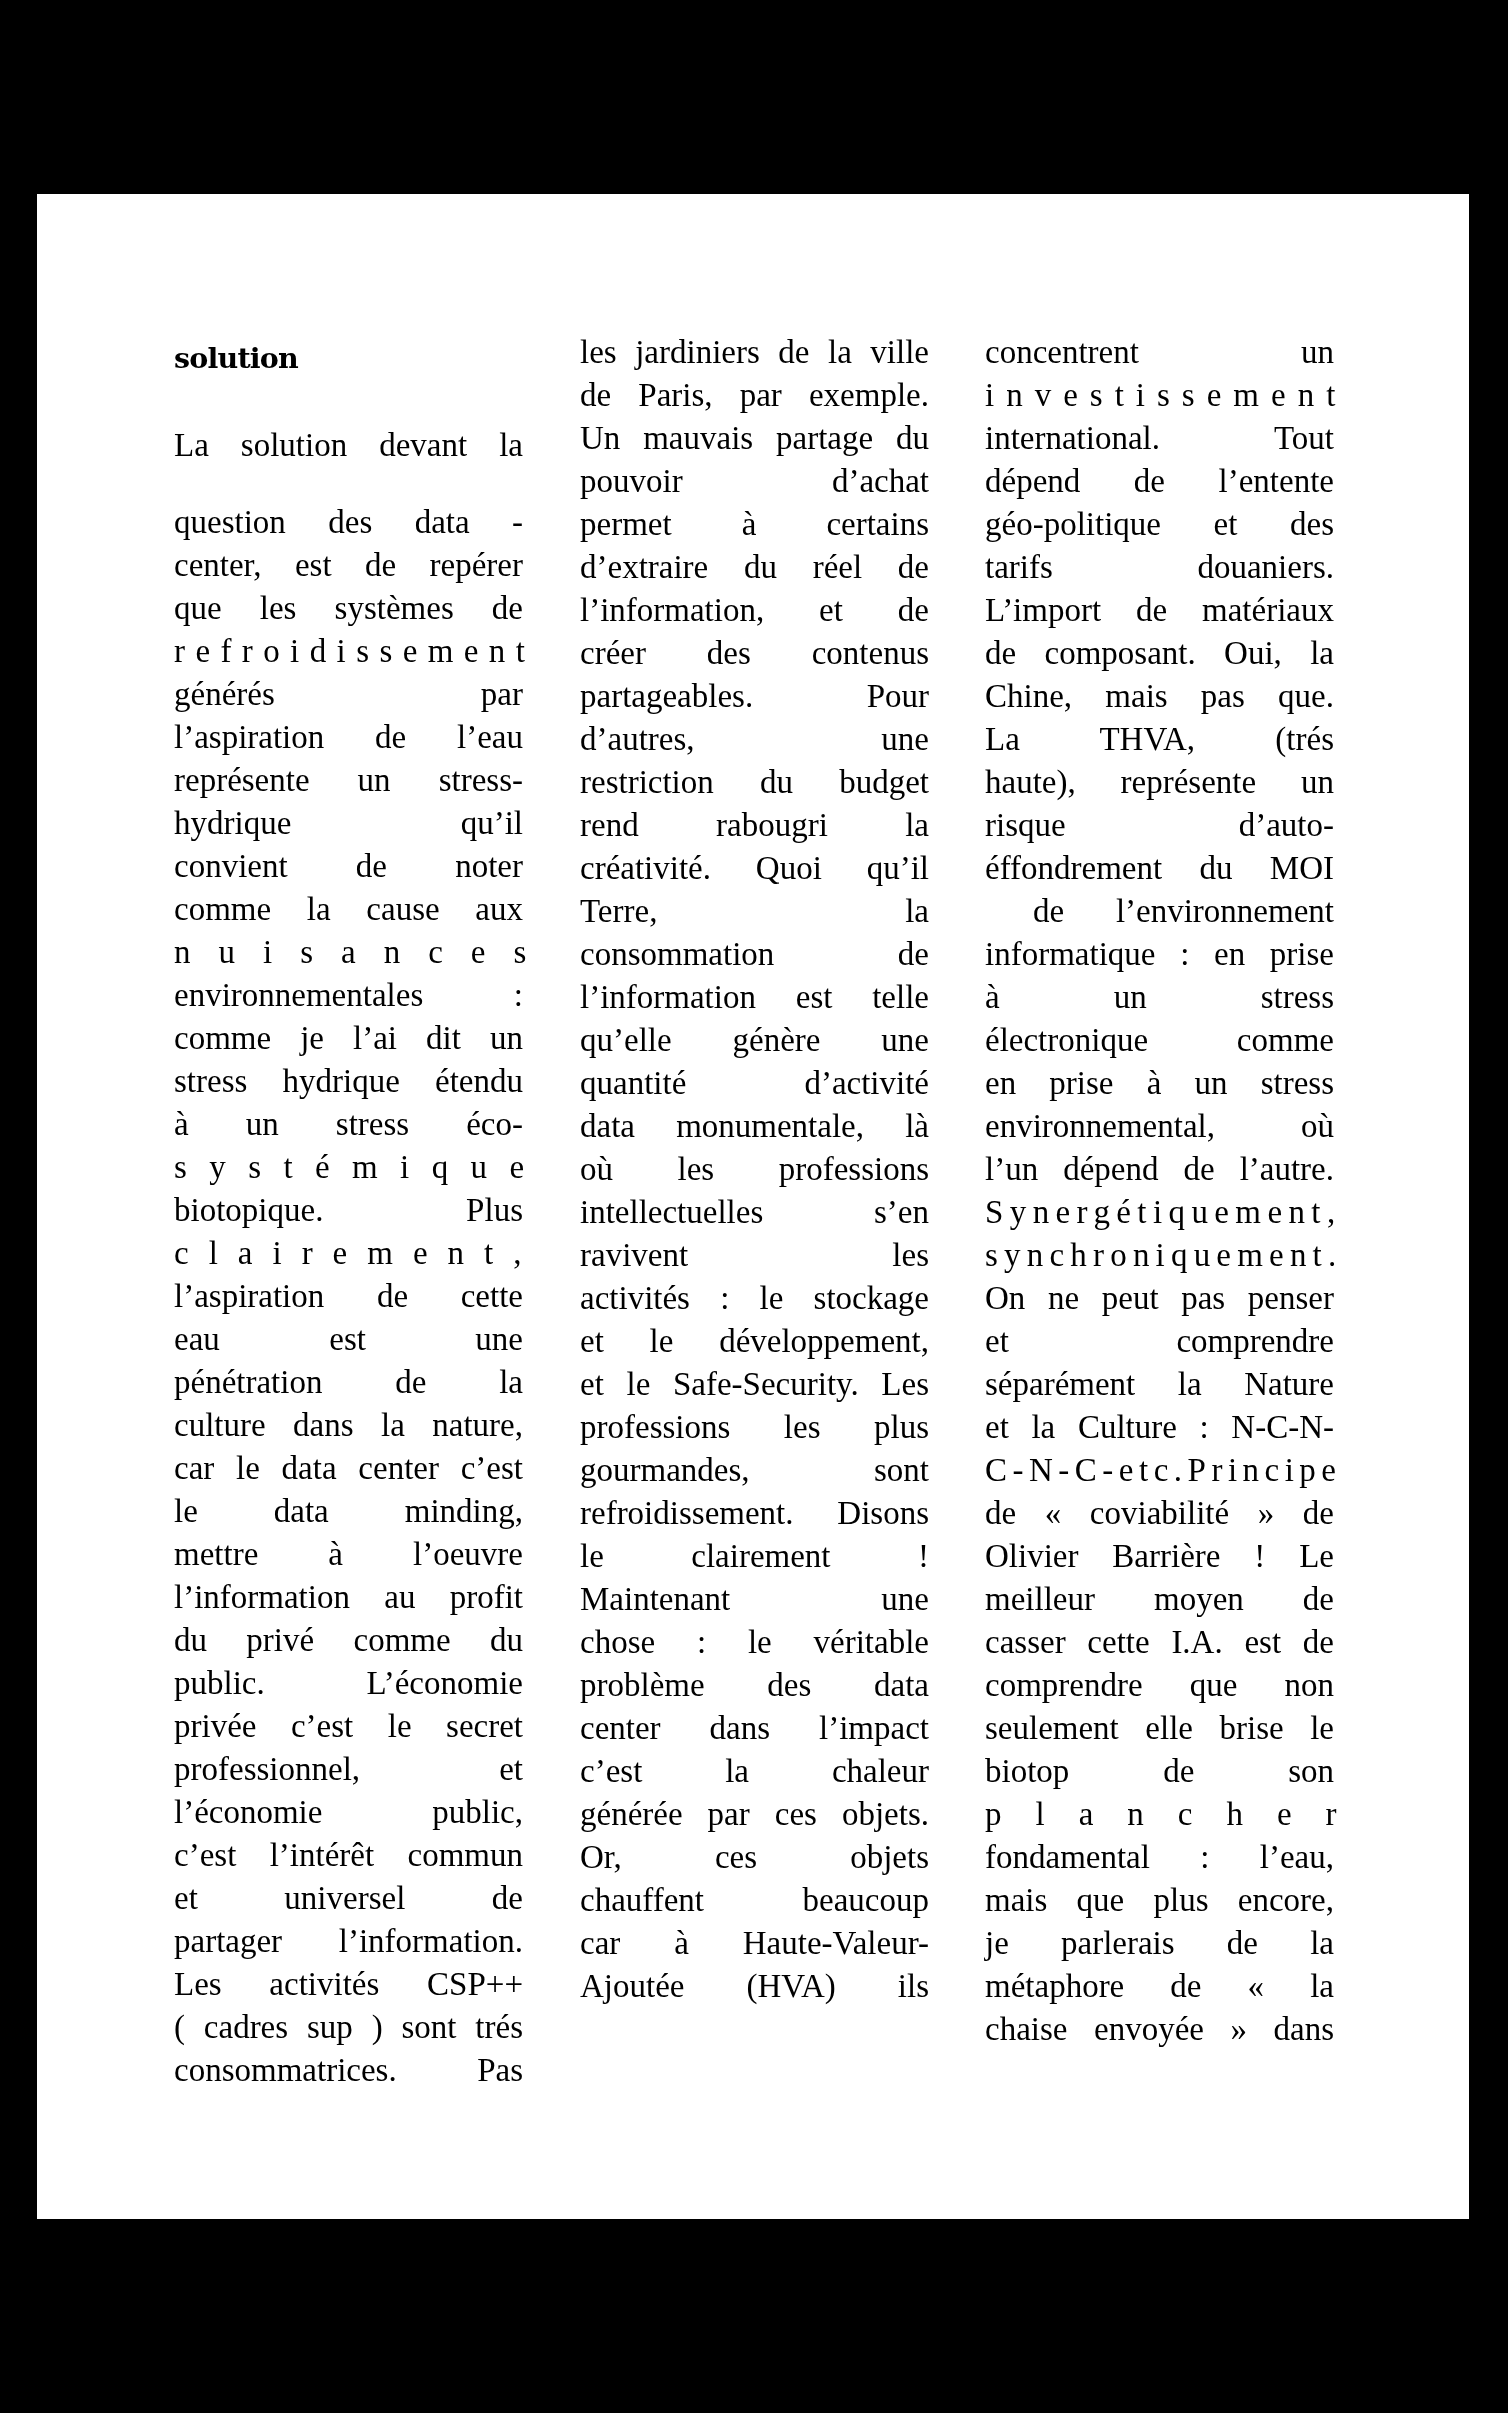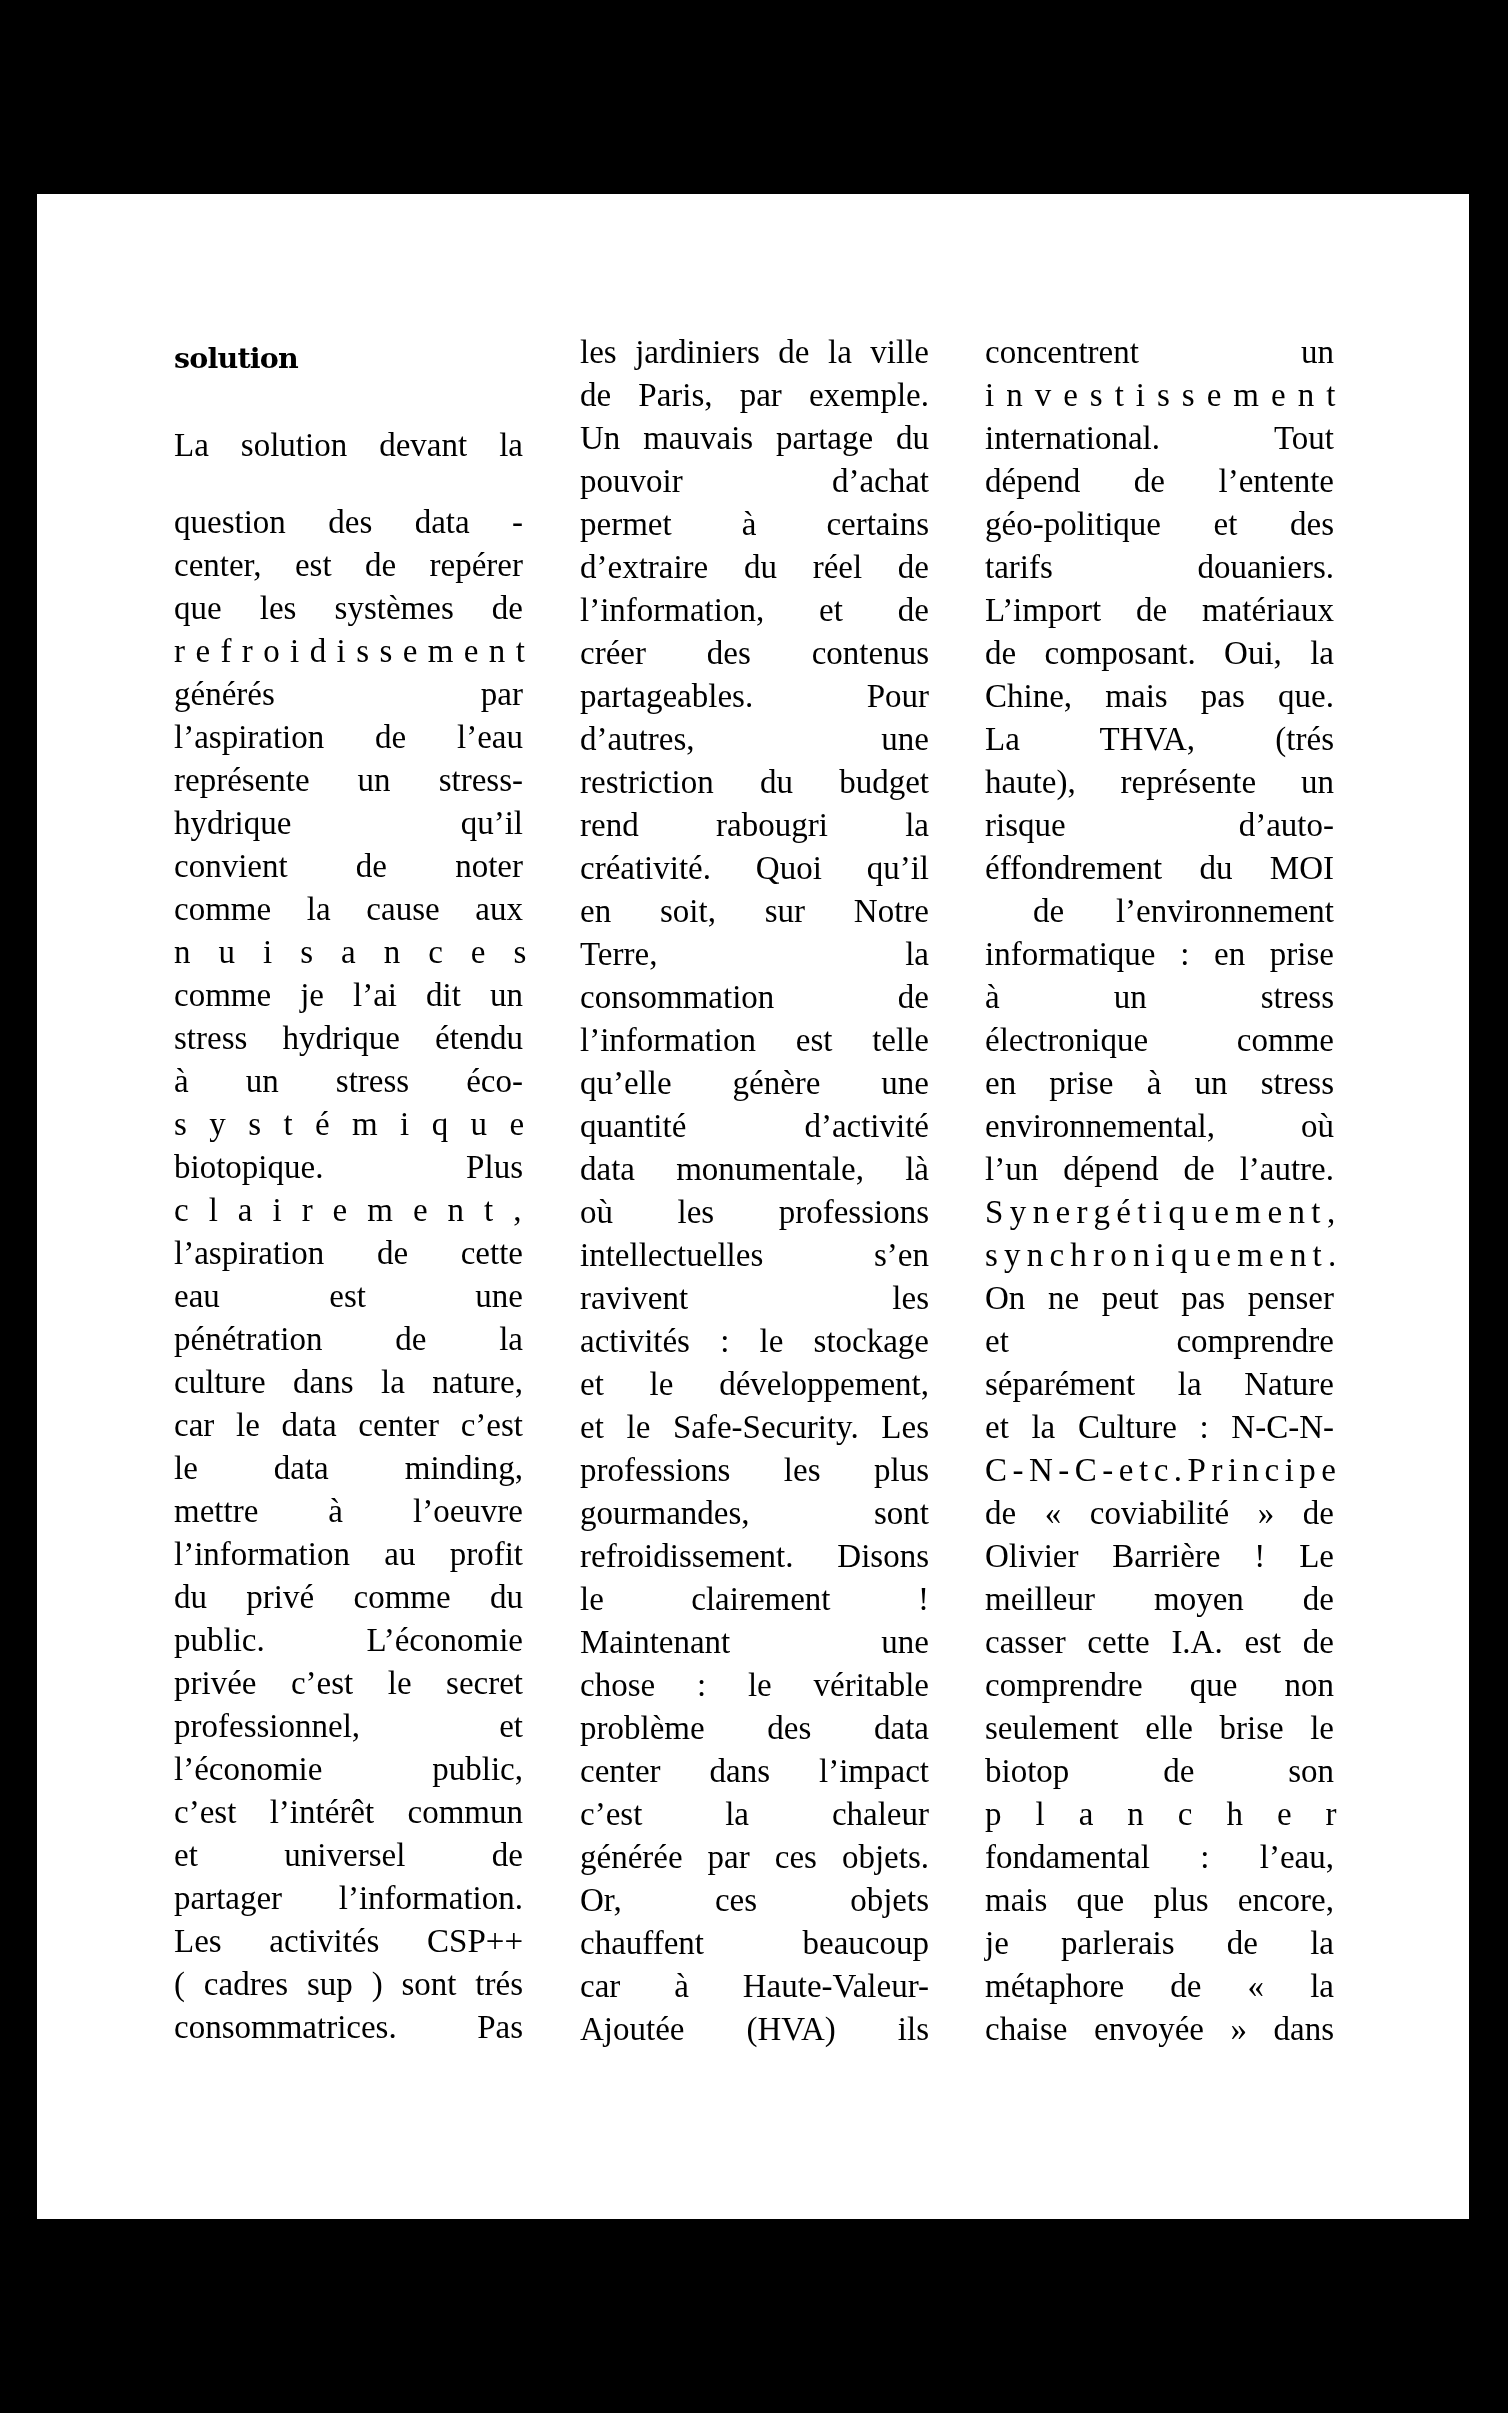--- a/index.html
+++ b/index.html
@@ -64,20 +64,21 @@
         <span class="line" style="display: block; text-align: justify; text-align-last: justify;">center, est de repérer</span>
         <span class="line" style="display: block; text-align: justify; text-align-last: justify;">que les systèmes de</span>
         <span class="line" style="display: block; text-align: left; text-align-last: left; letter-spacing: 10.4px; margin-right: -10.4px;">refroidissement</span>
         <span class="line" style="display: block; text-align: justify; text-align-last: justify;">générés par</span>
         <span class="line" style="display: block; text-align: justify; text-align-last: justify;">l’aspiration de l’eau</span>
         <span class="line" style="display: block; text-align: justify; text-align-last: justify;">représente un stress-</span>
         <span class="line" style="display: block; text-align: justify; text-align-last: justify;">hydrique qu’il</span>
         <span class="line" style="display: block; text-align: justify; text-align-last: justify;">convient de noter</span>
         <span class="line" style="display: block; text-align: justify; text-align-last: justify;">comme la cause aux</span>
         <span class="line" style="display: block; text-align: left; text-align-last: left; letter-spacing: 28px; margin-right: -28px;">nuisances</span>
+        <span class="line" style="display: block; text-align: justify; text-align-last: justify;">environnementales :</span>
         <span class="line" style="display: block; text-align: justify; text-align-last: justify;">comme je l’ai dit un</span>
         <span class="line" style="display: block; text-align: justify; text-align-last: justify;">stress hydrique étendu</span>
         <span class="line" style="display: block; text-align: justify; text-align-last: justify;">à un stress éco-</span>
         <span class="line" style="display: block; text-align: left; text-align-last: left; letter-spacing: 22.4px; margin-right: -22.4px;">systémique</span>
         <span class="line" style="display: block; text-align: justify; text-align-last: justify;">biotopique. Plus</span>
         <span class="line" style="display: block; text-align: left; text-align-last: left; letter-spacing: 20px; margin-right: -20px;">clairement,</span>
         <span class="line" style="display: block; text-align: justify; text-align-last: justify;">l’aspiration de cette</span>
         <span class="line" style="display: block; text-align: justify; text-align-last: justify;">eau est une</span>
         <span class="line" style="display: block; text-align: justify; text-align-last: justify;">pénétration de la</span>
         <span class="line" style="display: block; text-align: justify; text-align-last: justify;">culture dans la nature,</span>
@@ -106,21 +107,20 @@
         <span class="line" style="display: block; text-align: justify; text-align-last: justify;">pouvoir d’achat</span>
         <span class="line" style="display: block; text-align: justify; text-align-last: justify;">permet à certains</span>
         <span class="line" style="display: block; text-align: justify; text-align-last: justify;">d’extraire du réel de</span>
         <span class="line" style="display: block; text-align: justify; text-align-last: justify;">l’information, et de</span>
         <span class="line" style="display: block; text-align: justify; text-align-last: justify;">créer des contenus</span>
         <span class="line" style="display: block; text-align: justify; text-align-last: justify;">partageables. Pour</span>
         <span class="line" style="display: block; text-align: justify; text-align-last: justify;">d’autres, une</span>
         <span class="line" style="display: block; text-align: justify; text-align-last: justify;">restriction du budget</span>
         <span class="line" style="display: block; text-align: justify; text-align-last: justify;">rend rabougri la</span>
         <span class="line" style="display: block; text-align: justify; text-align-last: justify;">créativité. Quoi qu’il</span>
-        <span class="line" style="display: block; text-align: justify; text-align-last: justify;">en soit, sur Notre</span>
         <span class="line" style="display: block; text-align: justify; text-align-last: justify;">Terre, la</span>
         <span class="line" style="display: block; text-align: justify; text-align-last: justify;">consommation de</span>
         <span class="line" style="display: block; text-align: justify; text-align-last: justify;">l’information est telle</span>
         <span class="line" style="display: block; text-align: justify; text-align-last: justify;">qu’elle génère une</span>
         <span class="line" style="display: block; text-align: justify; text-align-last: justify;">quantité d’activité</span>
         <span class="line" style="display: block; text-align: justify; text-align-last: justify;">data monumentale, là</span>
         <span class="line" style="display: block; text-align: justify; text-align-last: justify;">où les professions</span>
         <span class="line" style="display: block; text-align: justify; text-align-last: justify;">intellectuelles s’en</span>
         <span class="line" style="display: block; text-align: justify; text-align-last: justify;">ravivent les</span>
         <span class="line" style="display: block; text-align: justify; text-align-last: justify;">activités : le stockage</span>

